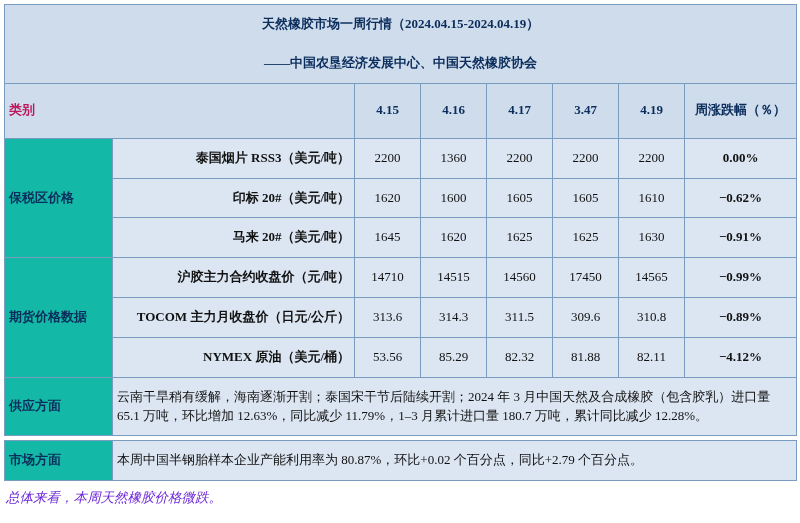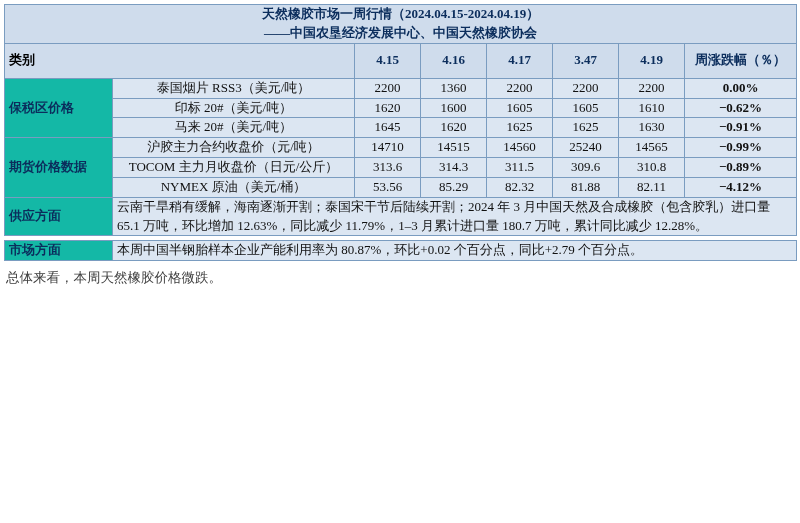--- a/index.html
+++ b/index.html
@@ -21,21 +21,21 @@
     box-sizing: border-box;
   }
   table.main {
     border-collapse: collapse;
     table-layout: fixed;
     width: 792px;
     margin: 4px 0 0 4px;
   }
   table.main td {
     border: 1px solid #7a9cc0;
-    padding: 0 4px;
+    padding: 10px 4px;
     vertical-align: middle;
     font-size: 13px;
     line-height: 1.45;
   }
   
   .title-cell {
     background: #cfdcec;
     text-align: center;
     font-weight: bold;
     font-size: 15px;
@@ -60,39 +60,40 @@
     font-weight: bold;
     font-size: 14px;
     color: #0b2d5c;
     height: 34px;
   }
   .hdr-left {
     background: #cfdcec;
     text-align: left;
     font-weight: bold;
     font-size: 14px;
-    color: #000000;
+    color: #be185d;
     padding-left: 6px;
   }
   
   .cat {
     background: #14b8a6;
     font-weight: bold;
     font-size: 14px;
     color: #0b2d5c;
     text-align: left;
     padding-left: 6px;
   }
   
   .label {
     background: #dce6f2;
-    text-align: center;
+    text-align: right;
     font-size: 13px;
     padding-left: 6px;
     color: #111;
+    font-weight: bold;
   }
   .num {
     background: #dce6f2;
     text-align: center;
     font-size: 13px;
     color: #111;
   }
   .chg {
     background: #dce6f2;
     text-align: center;
@@ -104,21 +105,22 @@
     background: #dce6f2;
     text-align: left;
     font-size: 13px;
     line-height: 1.6;
     padding: 4px 8px;
     color: #111;
   }
   .footer {
     margin: 8px 13px 0 6px;
     font-size: 13.5px;
-    color: #404040;
+    color: #6d28d9;
+    font-style: italic;
   }
   .spacer-row td {
     border: none !important;
     height: 4px;
     padding: 0 !important;
     background: #ffffff;
   }
 </style>
 </head>
 <body>
@@ -182,21 +184,21 @@
         <td class="num">1630</td>
         <td class="chg">−0.91%</td>
       </tr>
 
       <tr>
         <td class="cat" rowspan="3">期货价格数据</td>
         <td class="label">沪胶主力合约收盘价（元/吨）</td>
         <td class="num">14710</td>
         <td class="num">14515</td>
         <td class="num">14560</td>
-        <td class="num">25240</td>
+        <td class="num">17450</td>
         <td class="num">14565</td>
         <td class="chg">−0.99%</td>
       </tr>
       <tr>
         <td class="label">TOCOM 主力月收盘价（日元/公斤）</td>
         <td class="num">313.6</td>
         <td class="num">314.3</td>
         <td class="num">311.5</td>
         <td class="num">309.6</td>
         <td class="num">310.8</td>

